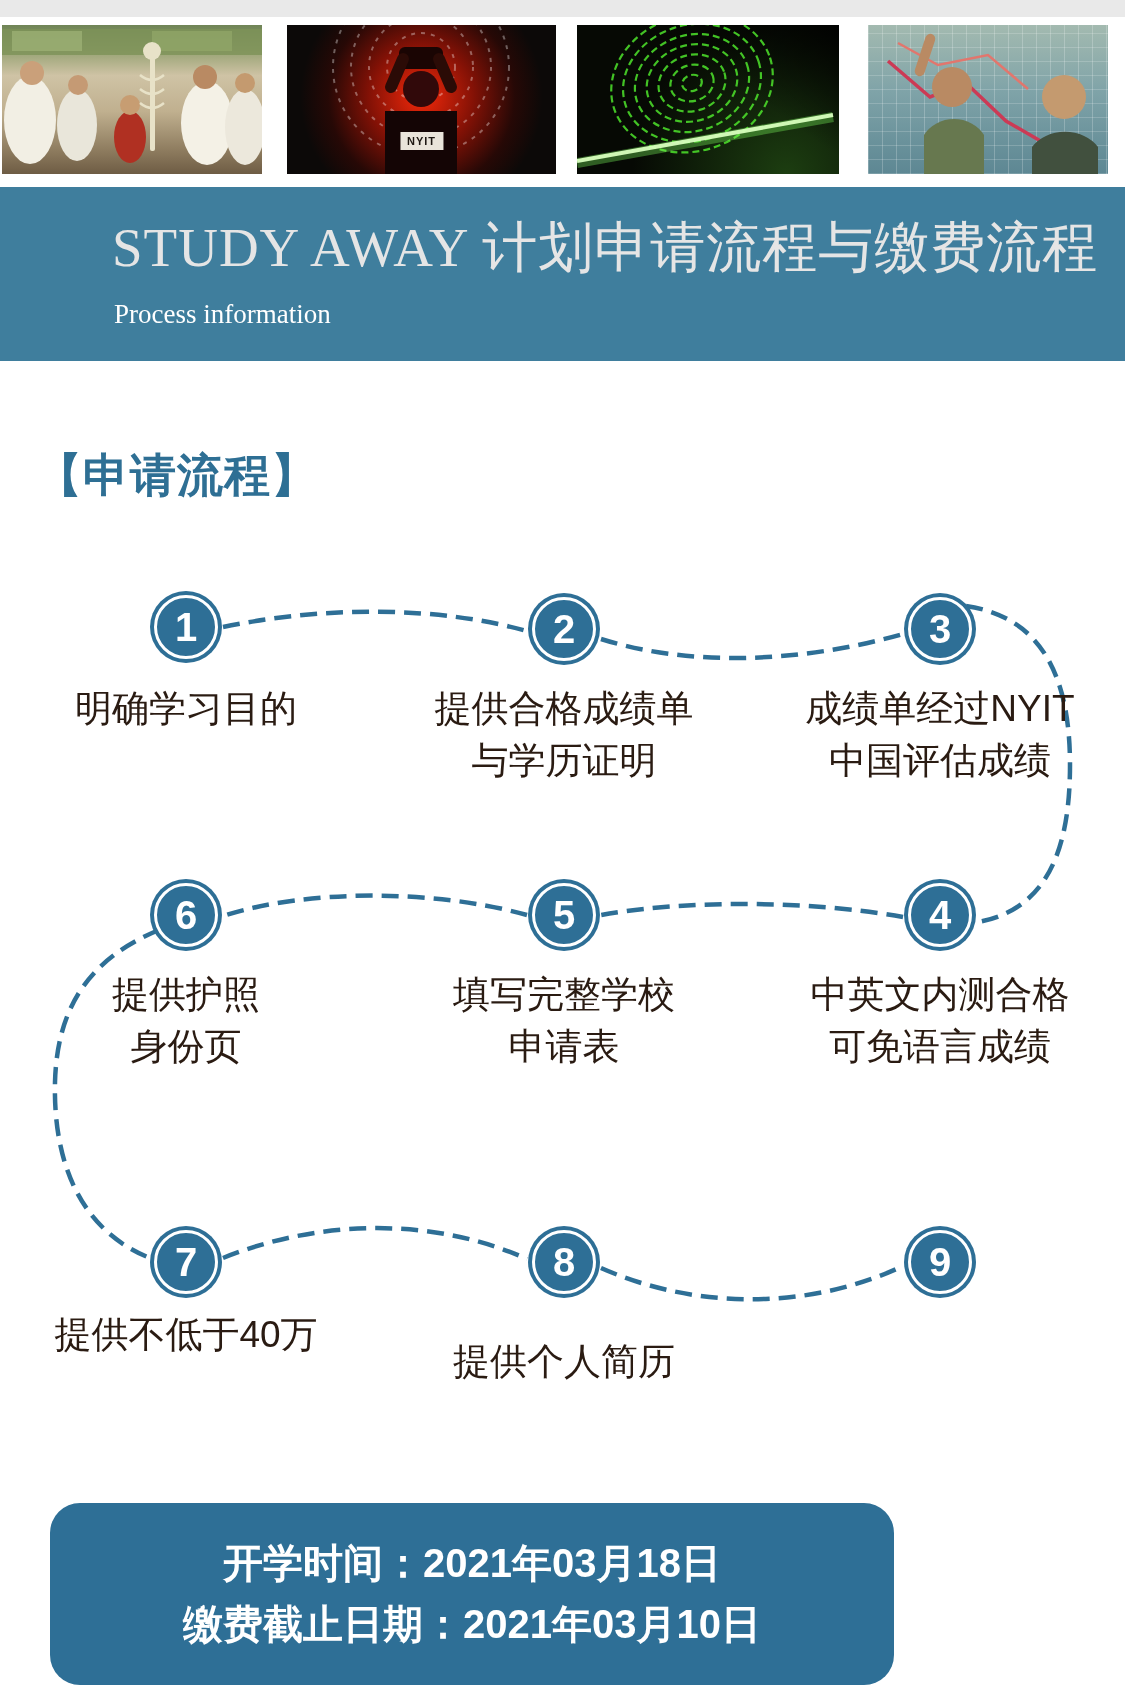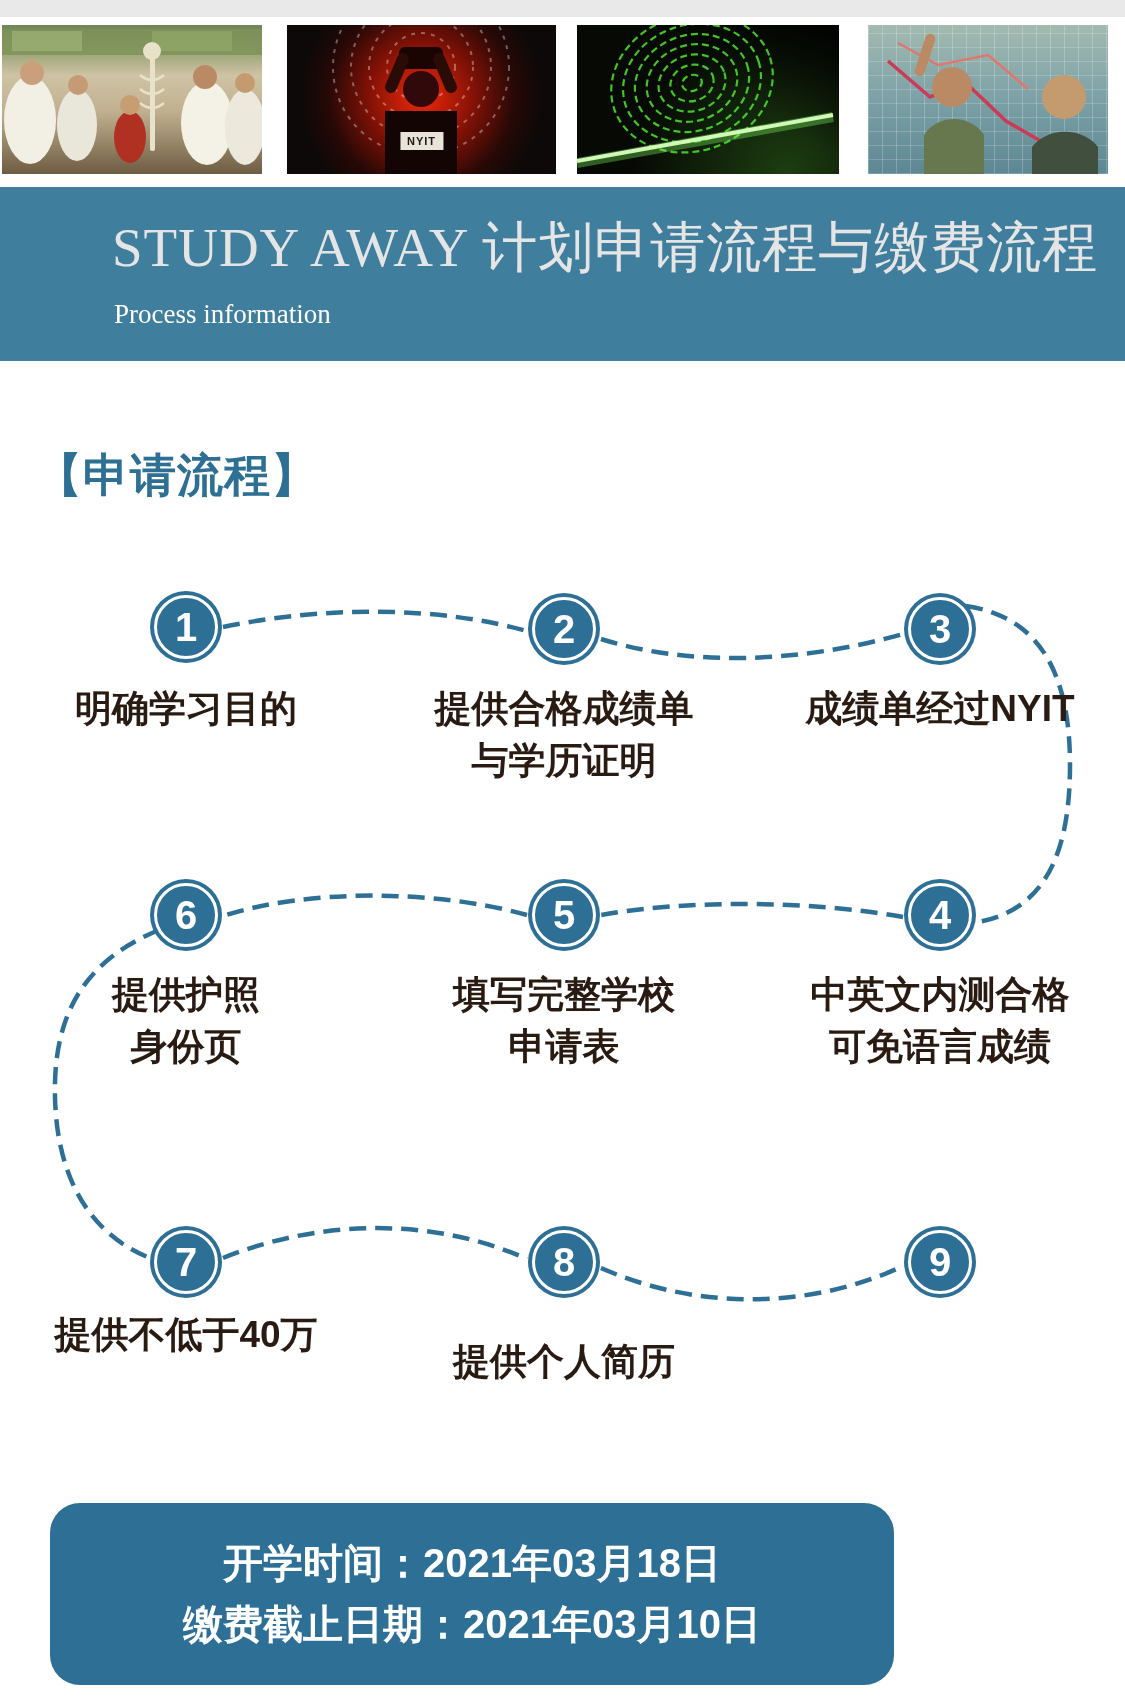--- a/index.html
+++ b/index.html
@@ -47,21 +47,21 @@
   
   .connectors{position:absolute;left:0;top:0;width:1125px;height:1707px;pointer-events:none;}
   .connectors path{fill:none;stroke:var(--accent);stroke-width:4.5;stroke-dasharray:17 9;}
   .circle{
     position:absolute;width:58px;height:58px;border-radius:50%;
     background:var(--accent);border:3px solid #fff;
     box-shadow:0 0 0 4px var(--accent);
     display:flex;align-items:center;justify-content:center;}
   .circle span{color:#fff;font-size:40px;font-weight:700;line-height:1;}
   .lbl{position:absolute;width:372px;text-align:center;
-    font-size:37px;font-weight:700;line-height:52px;color:var(--label-text);}
+    font-size:37px;font-weight:400;line-height:52px;color:var(--label-text);}
   
   .footer-box{
     position:absolute;left:50px;top:1486px;width:844px;height:182px;
     background:var(--accent);border-radius:30px;
     display:flex;flex-direction:column;align-items:center;justify-content:center;}
   .footer-box div{color:#fff;font-size:40px;font-weight:700;line-height:61px;text-align:center;}
 </style>
 </head>
 <body>
 
@@ -179,20 +179,21 @@
 
   <div class="lbl" style="left:0px;top:666px">
     <div>明确学习目的</div>
   </div>
   <div class="lbl" style="left:378px;top:666px">
     <div>提供合格成绩单</div>
     <div>与学历证明</div>
   </div>
   <div class="lbl" style="left:754px;top:666px">
     <div>成绩单经过NYIT</div>
+    <div>中国评估成绩</div>
   </div>
   <div class="lbl" style="left:754px;top:952px">
     <div>中英文内测合格</div>
     <div>可免语言成绩</div>
   </div>
   <div class="lbl" style="left:0px;top:952px">
     <div>提供护照</div>
     <div>身份页</div>
   </div>
   <div class="lbl" style="left:378px;top:952px">

